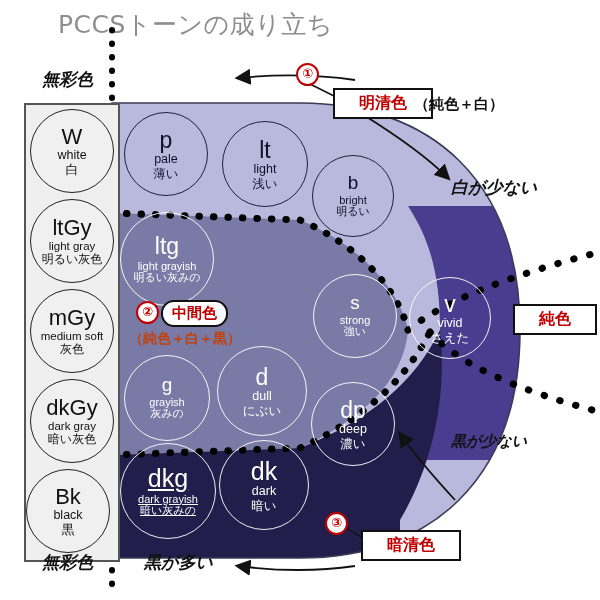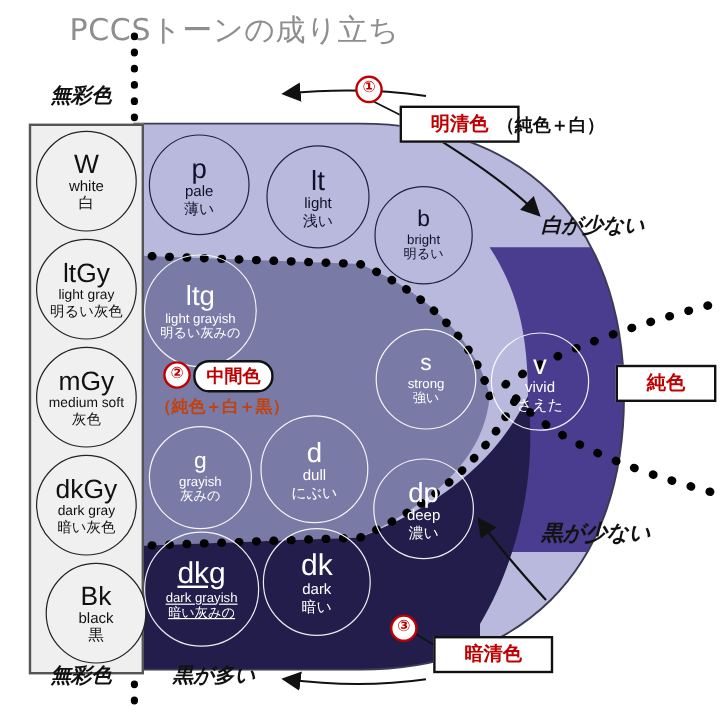--- a/index.html
+++ b/index.html
@@ -23,21 +23,21 @@
 
   
   .lab{position:absolute;white-space:nowrap;font-weight:700;color:#111;font-style:italic;}
   .jp{font-family:"DejaVu Sans","Liberation Sans",sans-serif;}
 
   #lab-achro-top{left:42px;top:68px;font-size:17px;}
   #lab-achro-bot{left:42px;top:551px;font-size:17px;}
   #lab-white-many{left:144px;top:67px;font-size:17px;}
   #lab-black-many{left:144px;top:551px;font-size:17px;}
   #lab-white-few{left:451px;top:176px;font-size:17px;}
-  #lab-black-few{left:451px;top:432px;font-size:18px;}
+  #lab-black-few{left:451px;top:432px;font-size:15px;}
 
   
   .circnum{
     position:absolute;width:19px;height:19px;border:2px solid #c00000;
     border-radius:50%;color:#c00000;font-weight:700;font-size:13px;
     line-height:18px;text-align:center;background:#fff;
     font-family:"DejaVu Sans","Liberation Sans",sans-serif;
   }
   #num1{left:296px;top:63px;}
   #num2{left:136px;top:301px;}
@@ -167,21 +167,21 @@
     <div class="ac small" style="left:4px;top:184px;">
       <span class="a1">mGy</span>
       <span class="a2">medium soft</span>
       <span class="a3 jp">灰色</span>
     </div>
     <div class="ac small" style="left:4px;top:274px;">
       <span class="a1">dkGy</span>
       <span class="a2">dark gray</span>
       <span class="a3 jp">暗い灰色</span>
     </div>
-    <div class="ac" style="left:12px;top:364px;">
+    <div class="ac" style="left:0;top:364px;">
       <span class="a1">Bk</span>
       <span class="a2">black</span>
       <span class="a3 jp">黒</span>
     </div>
   </div>
 
   <div class="tc dark-text" style="left:124px;top:112px;width:82px;height:82px;">
     <span class="t1">p</span>
     <span class="t2">pale</span>
     <span class="t3 jp">薄い</span>

